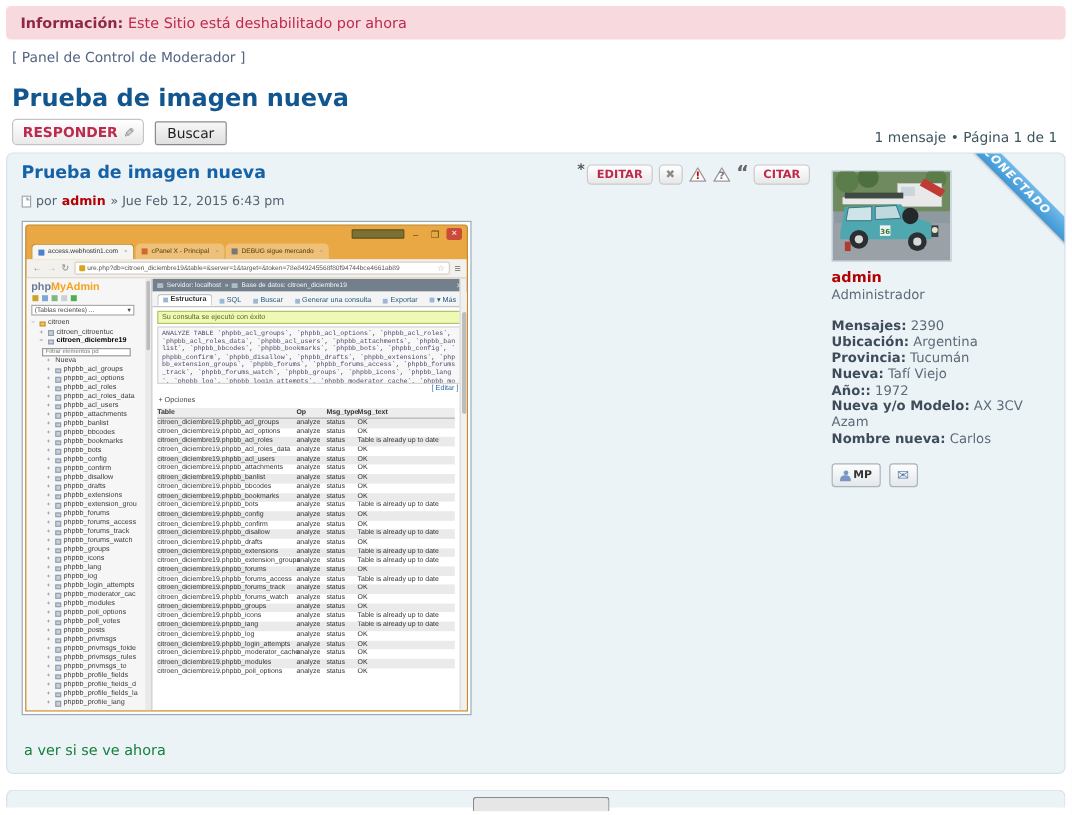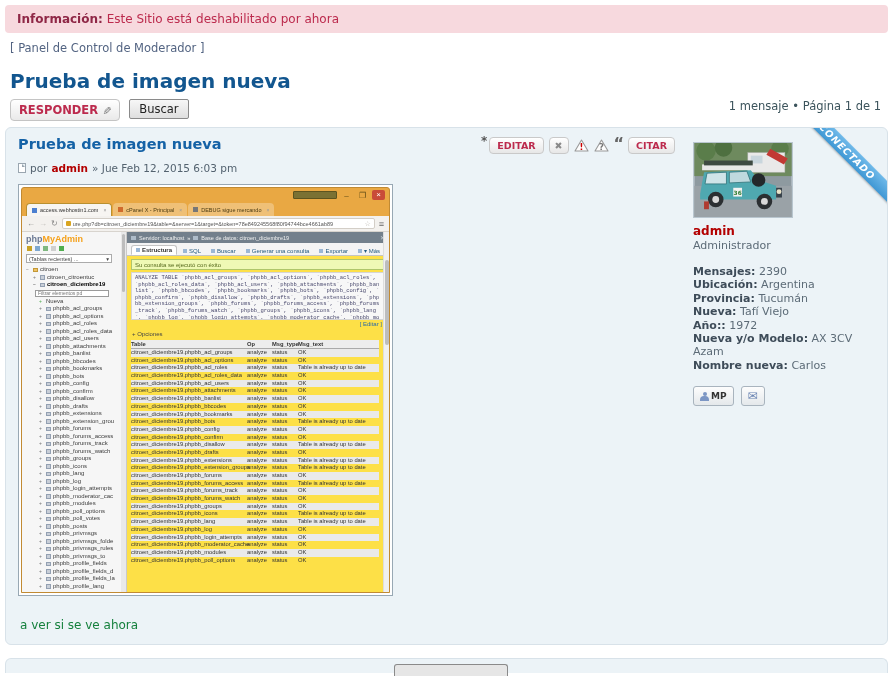--- a/index.html
+++ b/index.html
@@ -9,21 +9,21 @@
   
   .info-banner { margin:5px; background:#F7D9DE; border-radius:4px;
     padding:7px 12px; font-size:12px; color:#BC2A4D; }
   .info-banner b { color:#8F2746; }
 
   .mod-link { margin:8px 0 0 10px; font-size:11.5px; color:#536482; cursor:pointer; }
 
   h1.page-title { margin:14px 0 6px 10px; font-size:20px; font-weight:bold; color:#12568F; }
 
   
-  .toolbar { display:flex; align-items:flex-start; margin:4px 10px 6px 10px; gap:9px; height:22px; }
+  .toolbar { display:flex; align-items:flex-end; margin:4px 10px 6px 10px; gap:9px; height:22px; }
   .btn-reply { display:inline-flex; align-items:center; gap:4px; border:1px solid #C4C4C4;
     border-radius:4px; background:linear-gradient(#FFFFFF,#E9E9E9); color:#BC2A4D;
     font-weight:bold; font-size:11.5px; padding:3px 8px; cursor:pointer; }
   .btn-reply .rico { color:#7a7a7a; font-weight:normal; font-size:11px; transform:rotate(90deg); display:inline-block; }
   .searchwrap { display:flex; align-items:center; border:1px solid #AFB9C1; border-radius:4px;
     background:#fff; width:150px; height:20px; padding:0 5px; gap:4px; }
   .mag { width:8px; height:8px; border:1.4px solid #9aa4ac; border-radius:50%; position:relative; flex:0 0 auto;}
   .mag:after { content:""; position:absolute; width:4px; height:1.5px; background:#9aa4ac;
     transform:rotate(45deg); left:6px; top:7px; }
   .searchwrap input { border:none; outline:none; width:100%; font-size:11px; color:#666;
@@ -94,21 +94,21 @@
     border-bottom:1px solid #D8D4CE; }
   .navg { font-size:8px; color:#8a8a8a; }
   .navg.dim { color:#c3c0bb; }
   .urlbox { flex:1; height:11px; background:#fff; border:1px solid #D3CEC7; border-radius:2px;
     display:flex; align-items:center; padding:0 3px; gap:2px; font-size:5.5px; color:#555;
     white-space:nowrap; overflow:hidden; }
   .lock { width:5px; height:5px; background:#D9A520; border-radius:1px; flex:0 0 auto; }
   .star { margin-left:auto; color:#b5b0a8; font-size:7px; flex:0 0 auto;}
   .menu { font-size:9px; color:#666; }
 
-  .bcontent { flex:1; display:flex; background:#fde047; overflow:hidden; }
+  .bcontent { flex:1; display:flex; background:#ffffff; overflow:hidden; }
 
   
   .pside { width:105px; background:#F6F6F6; border-right:1px solid #C9C9C9; position:relative;
     overflow:hidden; padding:2px 8px 0 4px; }
   .pmalogo { font-size:9px; font-weight:bold; }
   .pmalogo .p1 { color:#6C7A95; } .pmalogo .p2 { color:#F5A11B; }
   .picons { display:flex; gap:3px; margin:2px 0 3px 1px; }
   .picons i { width:5px; height:5px; display:block; }
   .psel { width:86px; height:9px; border:1px solid #ABABAB; background:#fff; font-size:5.5px;
     color:#444; display:flex; align-items:center; justify-content:space-between; padding:0 2px; }
@@ -198,21 +198,21 @@
       </svg>
       <span class="deco-quote">“</span>
       <span class="pbtn">CITAR</span>
     </span>
   </div>
 
   <div class="byline">
     <span class="docico"></span>
     <span>por</span>
     <b>admin</b>
-    <span>» Jue Feb 12, 2015 6:03 pm</span>
+    <span>» Jue Feb 12, 2015 6:43 pm</span>
   </div>
 
   <div class="shot">
     <div class="bwin">
       <div class="btitle">
         <span class="tbadge"></span>
         <span class="wc">–</span>
         <span class="wc">❐</span>
         <span class="wc close">×</span>
       </div>

